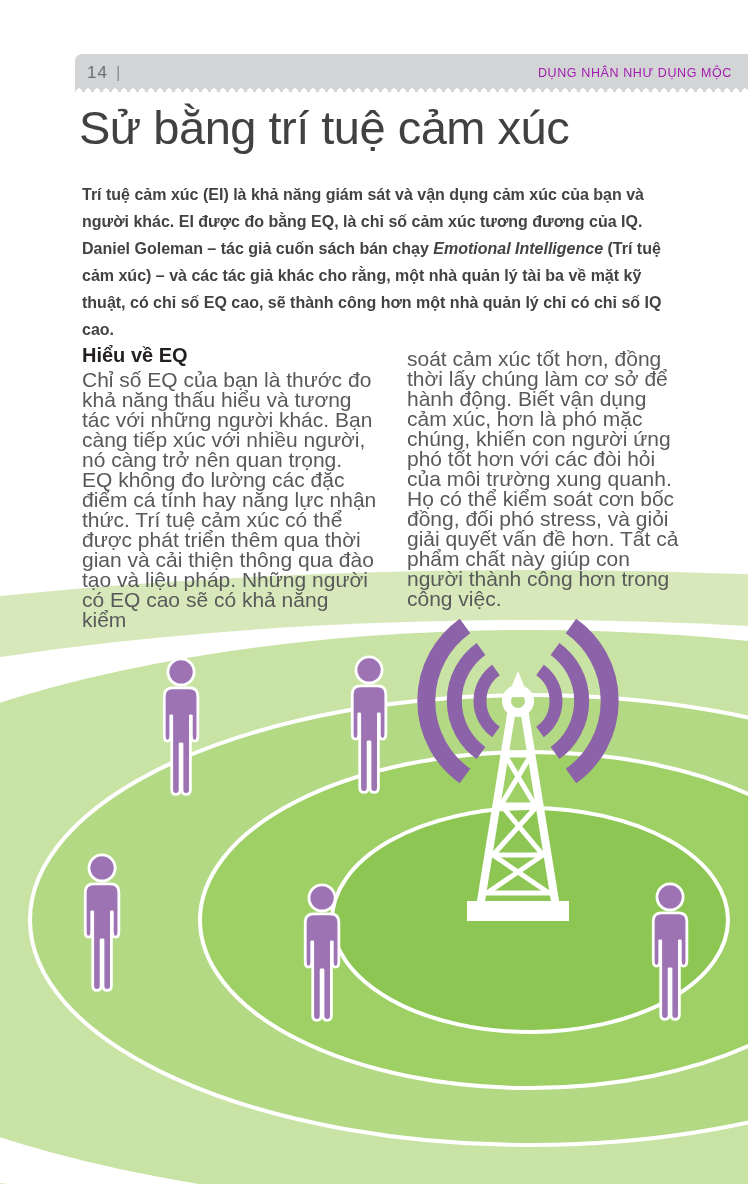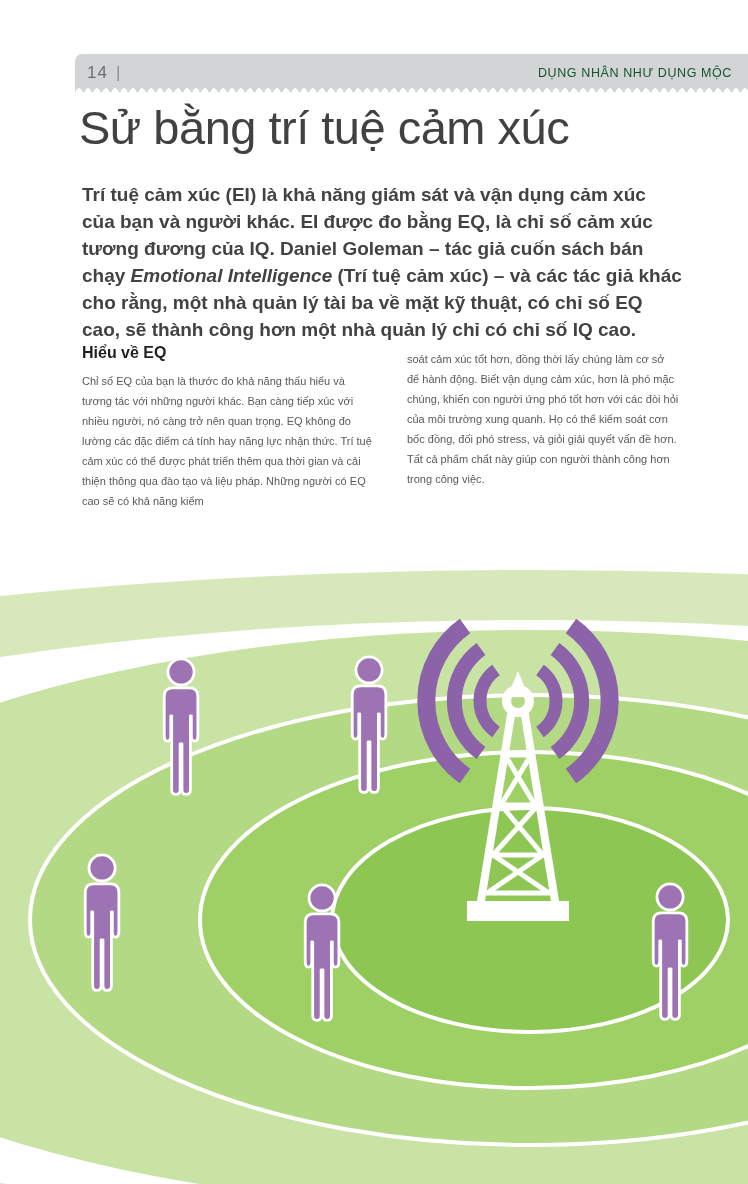--- a/index.html
+++ b/index.html
@@ -10,42 +10,42 @@
   }
   
   .header-bar{
     position:absolute;left:75px;top:48px;width:673px;height:38px;
     background:#d3d4d6;border-top-left-radius:7px;
     display:flex;align-items:center;justify-content:space-between;
     box-sizing:border-box;padding:0 16px 0 12px;margin-top:6px;
   }
   .page-num{font-size:17px;color:#6d6e71;letter-spacing:1px;}
   .page-num .bar{margin-left:8px;color:#8a8b8e;font-weight:300;}
-  .running-title{font-size:12.5px;color:#14532d;letter-spacing:.6px;font-weight:500;}
+  .running-title{font-size:12.5px;color:#a21caf;letter-spacing:.6px;font-weight:500;}
   .perforation{
     position:absolute;left:0;right:0;bottom:-3px;height:7px;
     background-image:radial-gradient(circle at 4px 3.2px,#ffffff 2.7px,rgba(255,255,255,0) 3.1px);
     background-size:9px 7px;background-repeat:repeat-x;
   }
   
   .page-title{
     position:absolute;left:79px;top:100px;width:660px;margin:0;
     font-size:47px;font-weight:300;letter-spacing:-.5px;color:#414143;
   }
   .intro{
     position:absolute;left:82px;top:181px;width:600px;margin:0;
-    font-size:19px;line-height:27px;font-weight:700;color:#424244;
+    font-size:16px;line-height:27px;font-weight:700;color:#424244;
   }
   .intro .it{font-style:italic;}
   
   .col{position:absolute;z-index:2;}
   .col-left{left:82px;top:344px;width:295px;}
   .col-right{left:407px;top:349px;width:272px;}
-  .section-heading{margin:0 0 9px 0;font-size:16px;font-weight:700;color:#231f20;}
-  .body-text{margin:0;font-size:11px;line-height:20px;color:#58595b;}
+  .section-heading{margin:0 0 3px 0;font-size:20px;font-weight:700;color:#231f20;}
+  .body-text{margin:0;font-size:21px;line-height:20px;color:#58595b;}
   
   .illustration{position:absolute;left:0;top:545px;width:748px;height:639px;z-index:1;}
   .illustration svg{display:block;}
 </style>
 </head>
 <body>
 
 <div class="header-bar">
   <div class="page-num"><span>14</span><span class="bar">|</span></div>
   <div class="running-title">DỤNG NHÂN NHƯ DỤNG MỘC</div>

